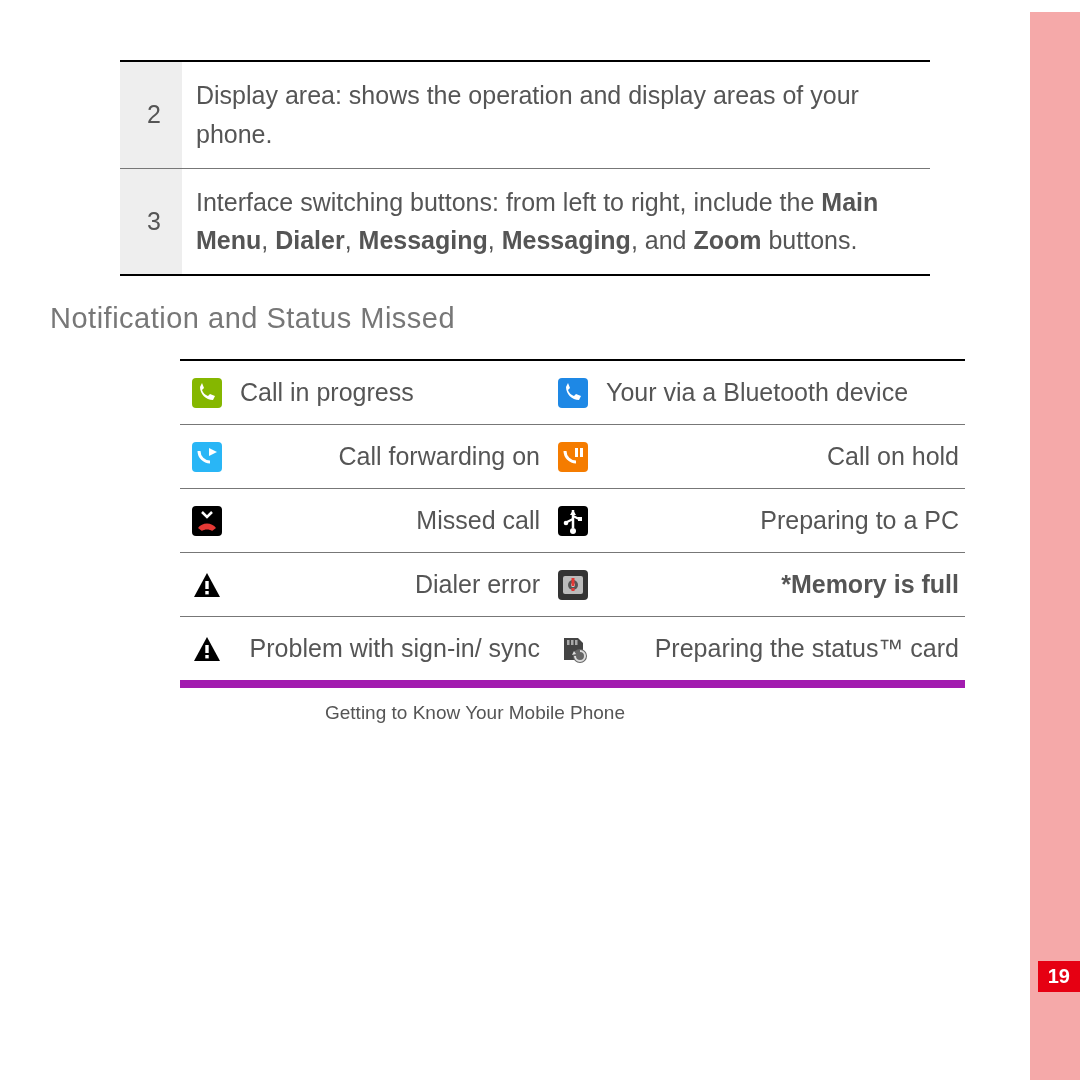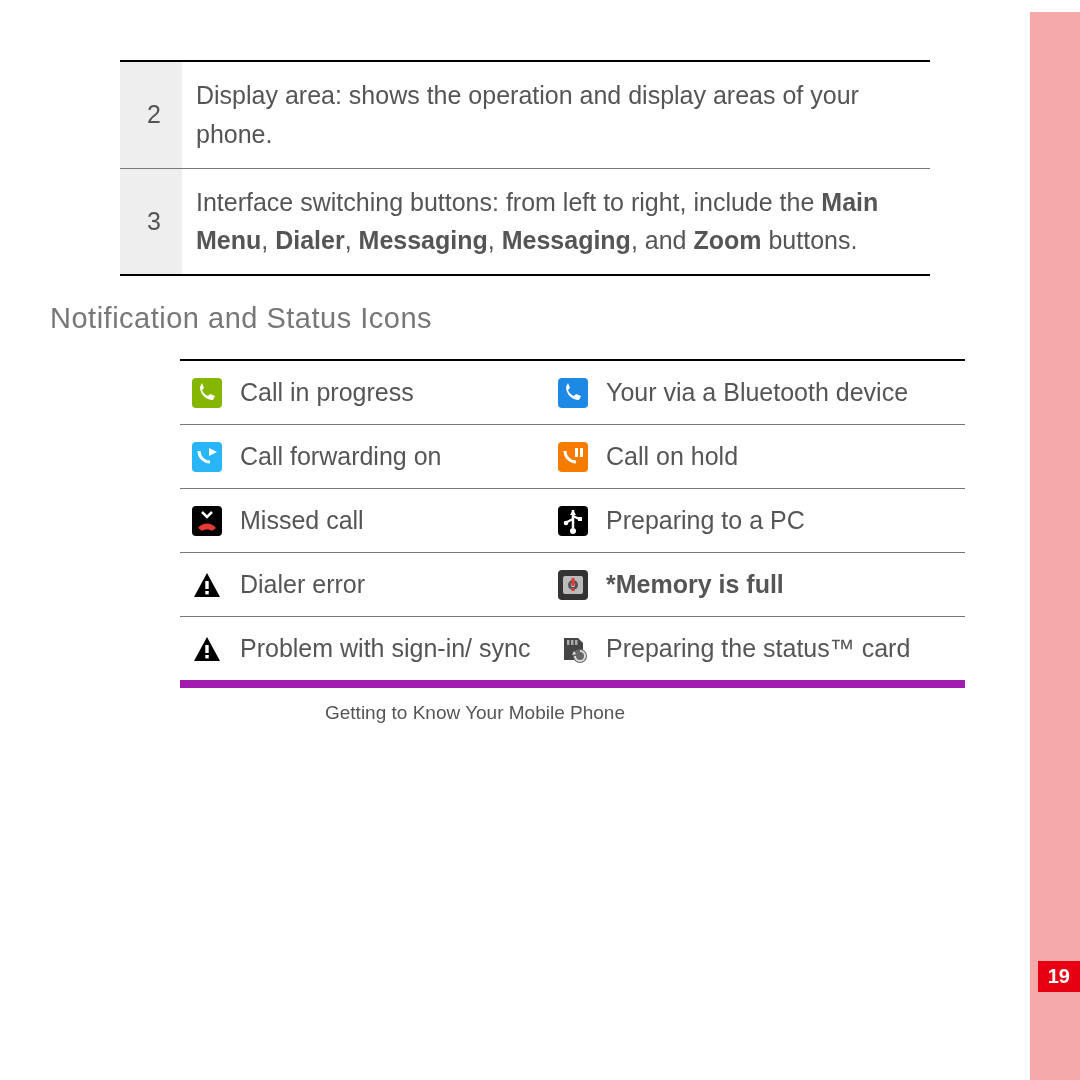--- a/index.html
+++ b/index.html
@@ -71,21 +71,21 @@
   
   .icon-table{
     width:785px;
     margin-left:130px;
     border-collapse:collapse;
     border-top:2px solid #000;
     border-bottom:8px solid #a21caf;
     font-size:25px;
     color:#555;
   }
-  .icon-table tr+tr td{border-top:1px solid #777;}
+  .icon-table tr+tr td{border-top:1px solid #777;text-align:right;}
   .icon-table td{
     padding:14px 6px;
     vertical-align:middle;
   }
   .icon-table td.ic{width:42px;text-align:center;}
   .icon-table td.lbl{width:300px;line-height:1.4;}
   .icon-table td.lbl2{line-height:1.4;}
   .icon{
     display:inline-block;
     width:30px;height:30px;
@@ -115,21 +115,21 @@
       <td class="num">2</td>
       <td>Display area: shows the operation and display areas of your phone.</td>
     </tr>
     <tr>
       <td class="num">3</td>
       <td>Interface switching buttons: from left to right, include the <span class="bold">Main Menu</span>, <span class="bold">Dialer</span>, <span class="bold">Messaging</span>, <span class="bold">Messaging</span>, and <span class="bold">Zoom</span> buttons.</td>
     </tr>
   </tbody>
     </table>
 
-  <div class="section-heading">Notification and Status Icons</div>
+  <div class="section-heading">Notification and Status Missed</div>
 
 
   <table class="icon-table">
     <tbody id="icon-tbody">
         <tr>
           <td class="ic"><span class="icon"><svg width="30" height="30">
                 <rect width="30" height="30" rx="4" fill="#85b700"></rect>
                 <path d="M8 9c0 7 6 13 13 13l2-4-5-2-2 2c-3-1-5-3-6-6l2-2-2-5z" fill="#fff"></path>
               </svg></span></td>
           <td class="lbl">Call in progress</td>

